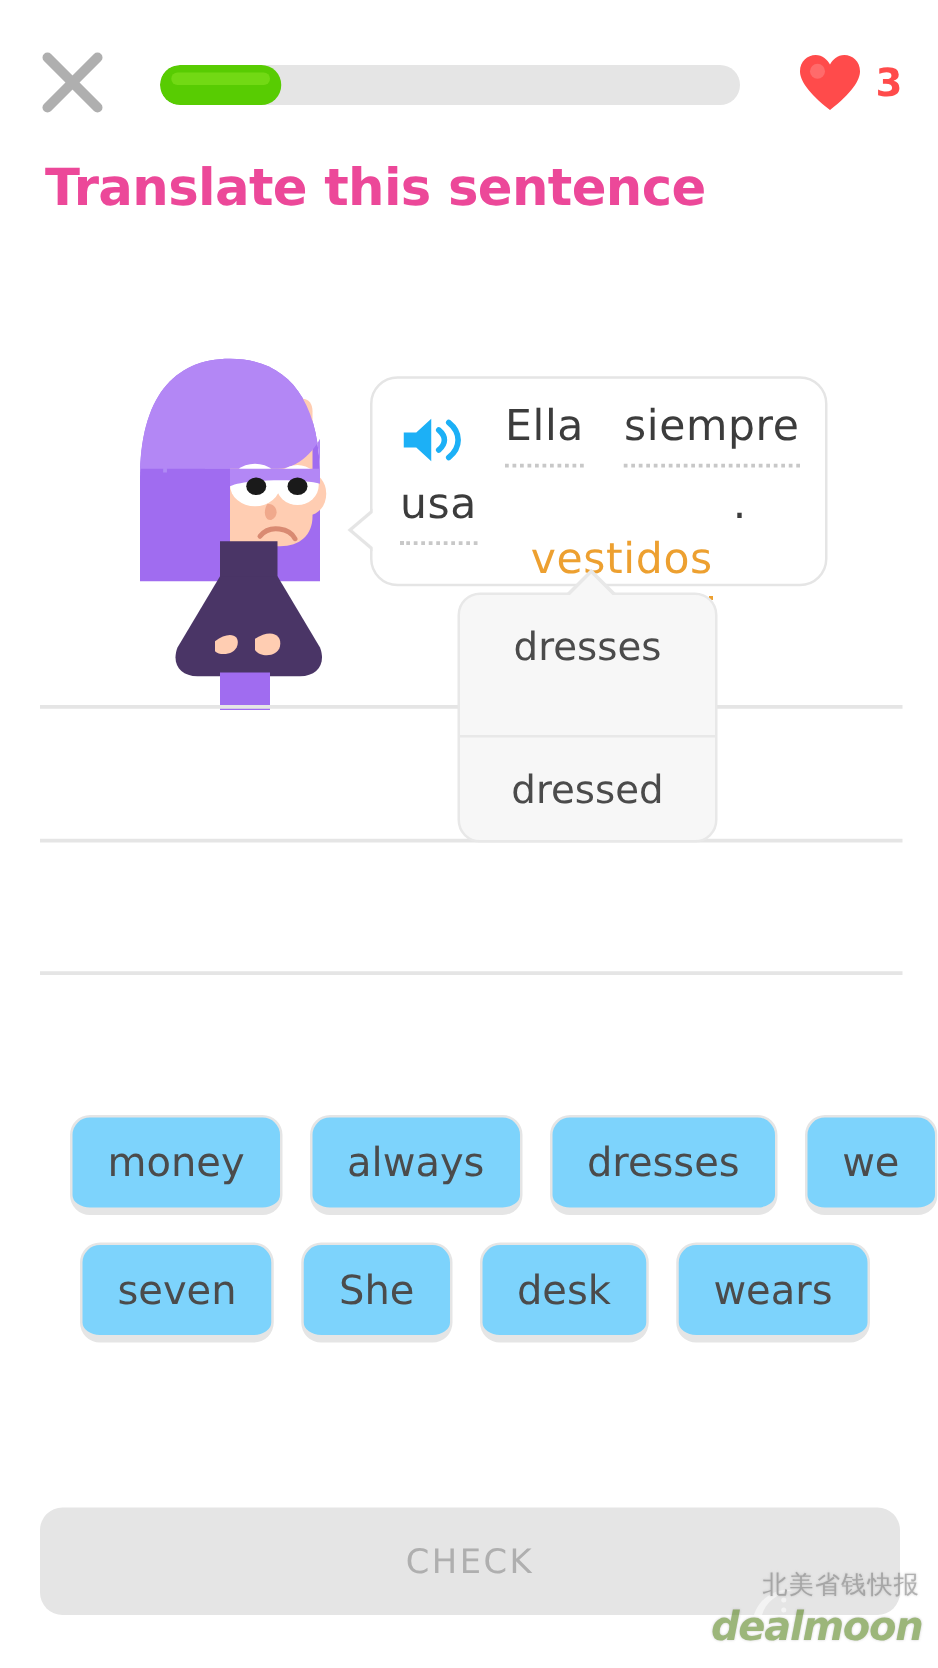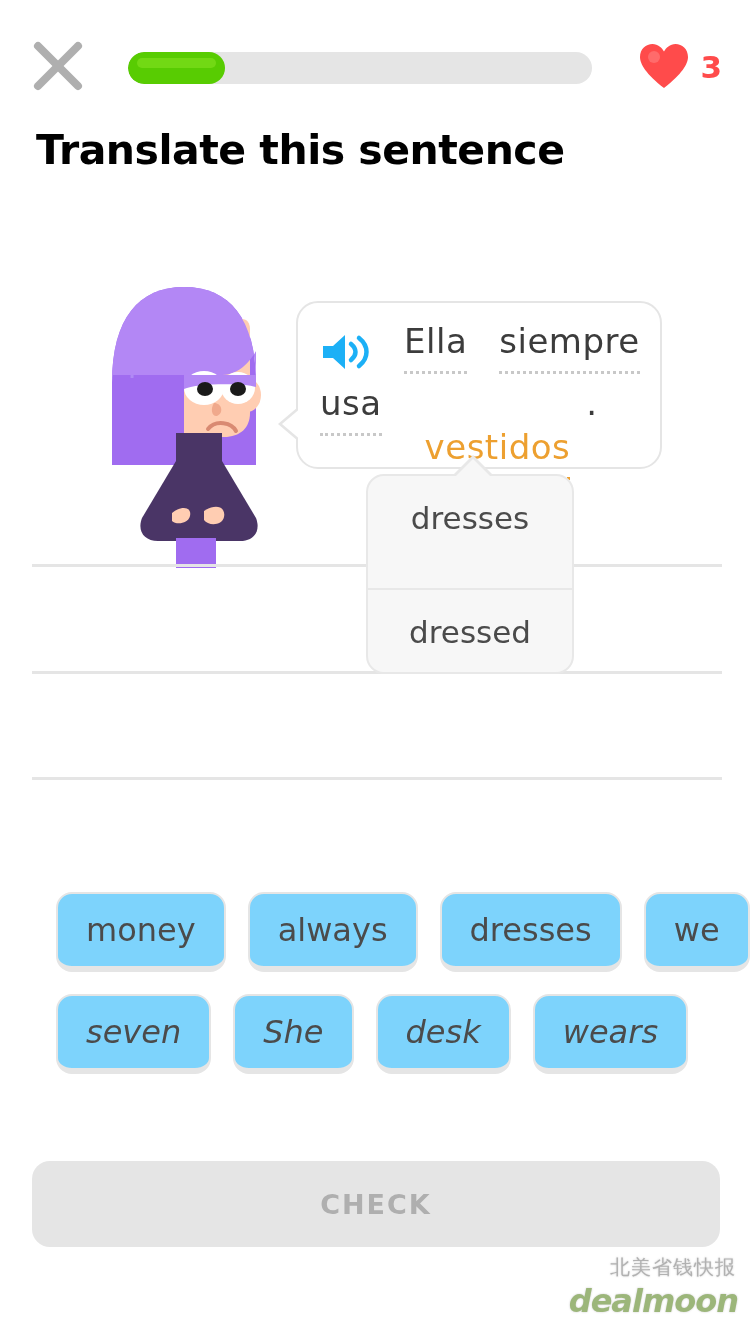--- a/index.html
+++ b/index.html
@@ -81,21 +81,21 @@
     font-family: "DejaVu Sans", "Liberation Sans", sans-serif;
   }
 
   
   #page-title {
     position: absolute;
     left: 36px;
     top: 126px;
     font-size: 41px;
     font-weight: bold;
-    color: #000000;
+    color: #ec4899;
     letter-spacing: -0.5px;
   }
 
   
   #character {
     position: absolute;
     left: 104px;
     top: 283px;
     width: 160px;
     height: 285px;
@@ -226,50 +226,50 @@
     position: absolute;
     left: 56px;
     top: 892px;
     width: 640px;
   }
   .bank-row {
     display: flex;
     gap: 22px;
     margin-bottom: 22px;
   }
-  .bank-row.centered { justify-content: flex-start; font-style: italic; }
+  .bank-row.centered { justify-content: flex-end; }
   .word-tile {
     background: #7dd3fc;
     border: 2px solid #e5e5e5;
     border-bottom: 6px solid #e5e5e5;
     border-radius: 16px;
     height: 80px;
     display: flex;
     align-items: center;
     justify-content: center;
     padding: 0 28px;
     font-size: 32px;
     color: #4b4b4b;
     cursor: pointer;
     font-family: "DejaVu Sans", "Liberation Sans", sans-serif;
   }
 
   
   #check-button {
     position: absolute;
     left: 32px;
-    top: 1161px;
+    top: 1206px;
     width: 688px;
     height: 86px;
     background: #e5e5e5;
     border: none;
     border-radius: 18px;
     color: #afafaf;
     font-size: 27px;
-    font-weight: bold;
+    font-weight: normal;
     letter-spacing: 2px;
     cursor: default;
     font-family: "DejaVu Sans", "Liberation Sans", sans-serif;
   }
 
   
   #watermark {
     position: absolute;
     right: 8px;
     bottom: 12px;

